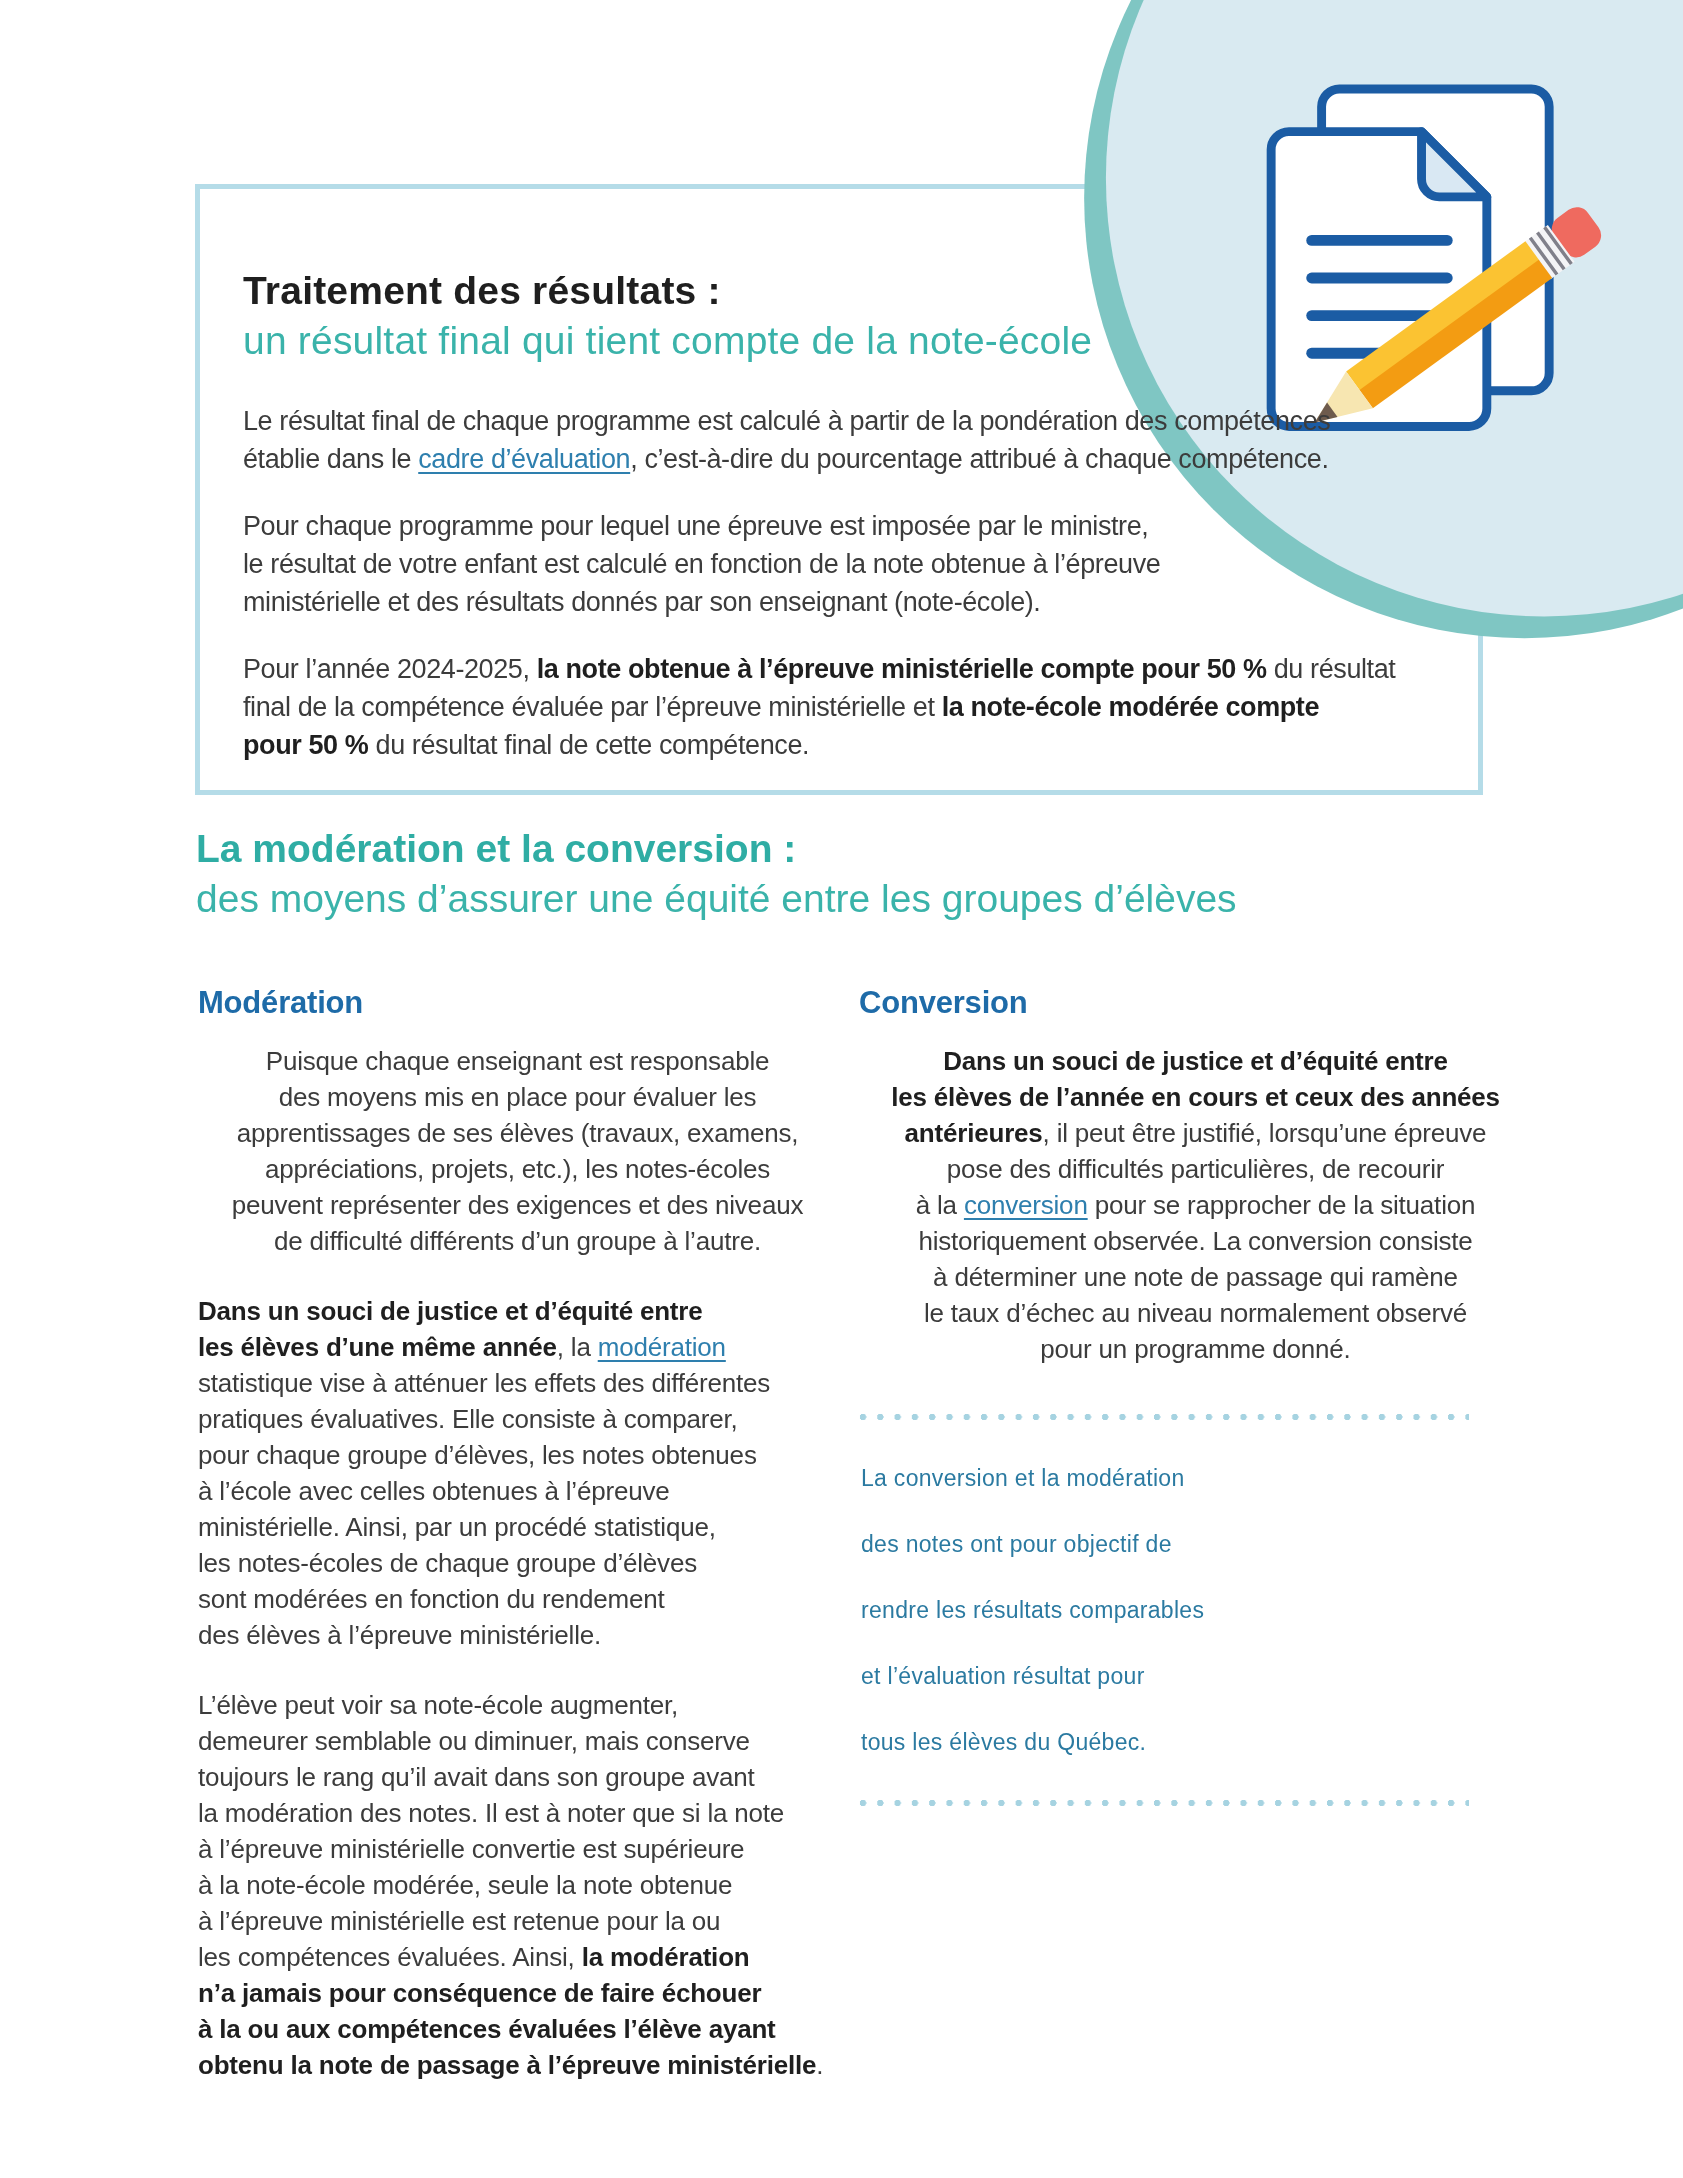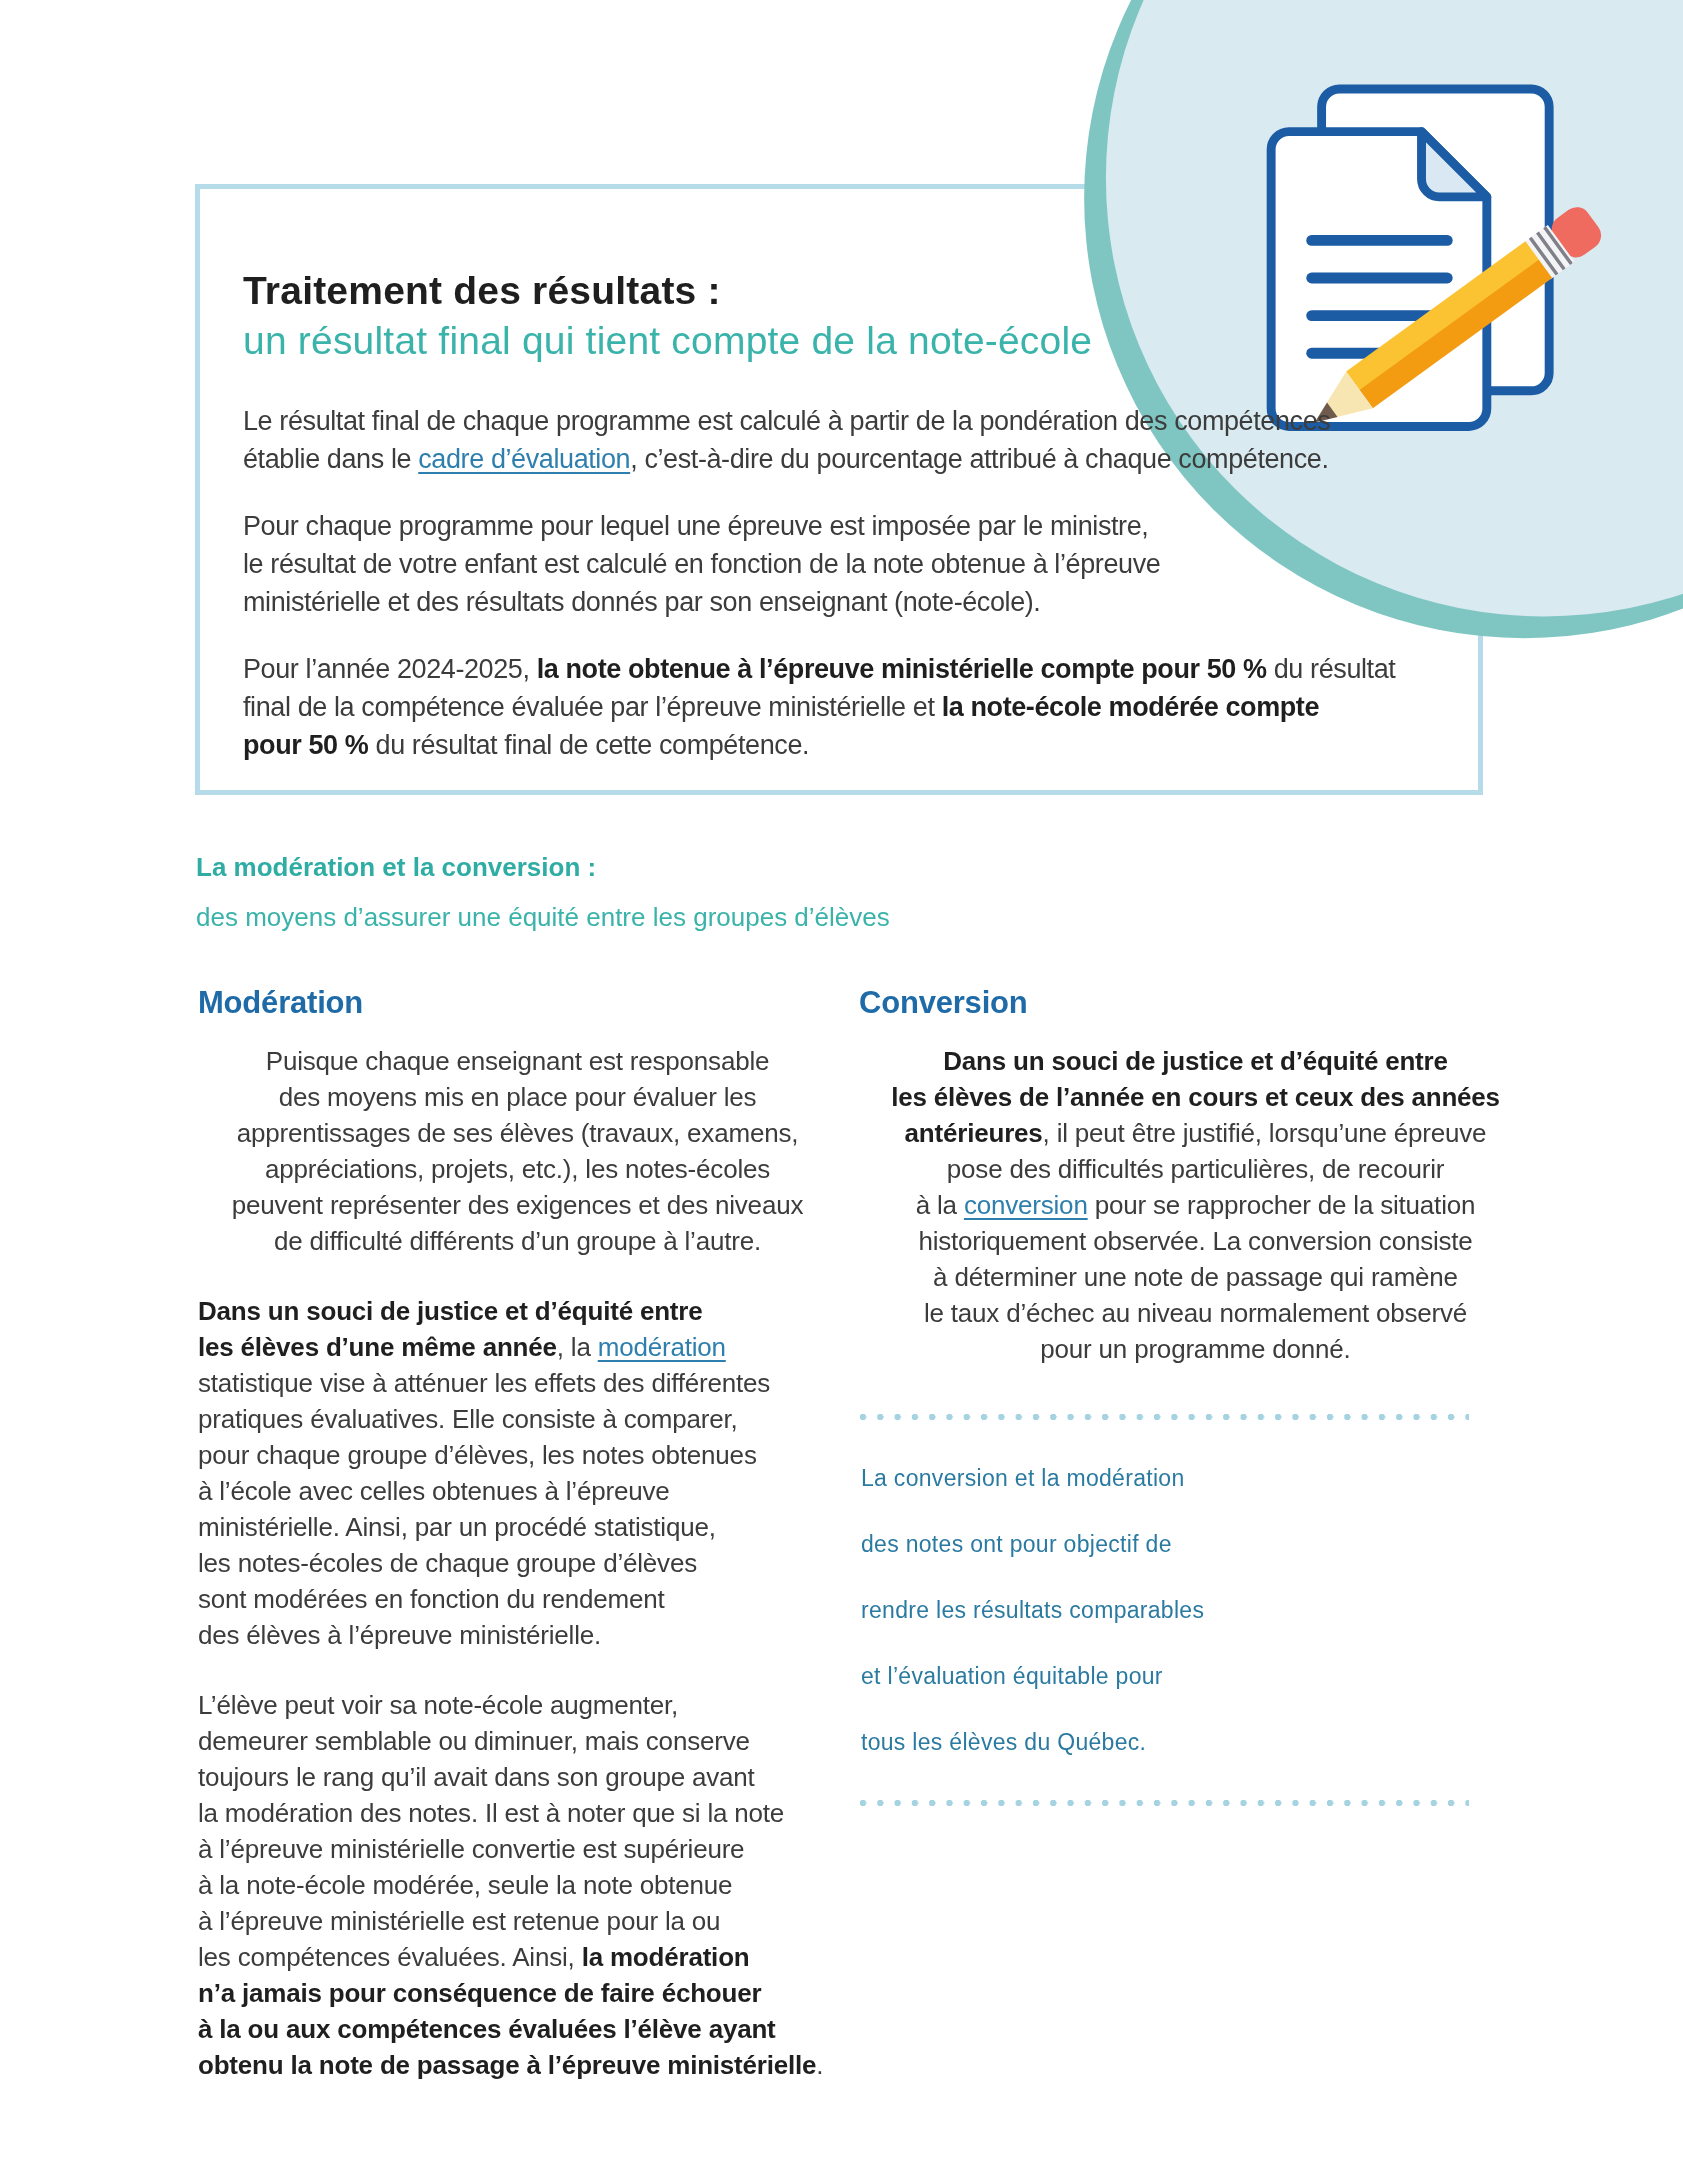--- a/index.html
+++ b/index.html
@@ -18,21 +18,21 @@
   .intro-content { position:absolute; left:243px; top:230px; width:1228px; z-index:3;margin-top:36px; }
   .intro-title { margin:0; font-size:39px; line-height:50px; color:#3ab3aa; font-weight:400; letter-spacing:0.2px; }
   .intro-title strong { font-weight:700; color:#2fada4; }
   .rich { white-space:nowrap; }
   .intro-content p.rich { margin:0; margin-top:29px; font-size:27px; line-height:38px; letter-spacing:-0.4px; color:#3c3c3c; }
   .intro-content p.rich:first-of-type { margin-top:36px; }
   .rich strong { font-weight:700; color:#1f1f1f; }
   a.link { color:#2e7fae; text-decoration:underline; text-underline-offset:4px; text-decoration-thickness:1.5px; cursor:pointer; }
 
   
-  .section-heading { position:absolute; left:196px; top:842px; margin:0; font-size:26px; line-height:50px; color:#3ab3aa; font-weight:400; z-index:1; }
+  .section-heading { position:absolute; left:196px; top:824px; margin:0; font-size:39px; line-height:50px; color:#3ab3aa; font-weight:400; z-index:1; }
   .section-heading strong { font-weight:700; color:#2fada4; }
 
   
   .col { position:absolute; top:985px; z-index:1; }
   .col-left  { left:198px; width:639px; }
   .col-right { left:859px; width:673px; }
   .col h3 { margin:0; font-size:31px; line-height:36px; color:#1e6ba8; font-weight:700; letter-spacing:-0.2px; }
   .col p.rich { margin:0; margin-top:34px; font-size:26px; line-height:36px; letter-spacing:-0.2px; color:#3c3c3c; }
   .col p.rich:first-of-type { margin-top:22px;text-align:center; }
 
@@ -99,18 +99,18 @@
     <p class="rich"><span>L’élève peut voir sa note-école augmenter,</span><br><span>demeurer semblable ou diminuer, mais conserve</span><br><span>toujours le rang qu’il avait dans son groupe avant</span><br><span>la modération des notes. Il est à noter que si la note</span><br><span>à l’épreuve ministérielle convertie est supérieure</span><br><span>à la note-école modérée, seule la note obtenue</span><br><span>à l’épreuve ministérielle est retenue pour la ou</span><br><span>les compétences évaluées. Ainsi, </span><strong>la modération</strong><br><strong>n’a jamais pour conséquence de faire échouer</strong><br><strong>à la ou aux compétences évaluées l’élève ayant</strong><br><strong>obtenu la note de passage à l’épreuve ministérielle</strong><span>.</span></p>
   </div>
 
   <div class="col col-right">
     <h3>Conversion</h3>
     <p class="rich"><strong>Dans un souci de justice et d’équité entre</strong><br><strong>les élèves de l’année en cours et ceux des années</strong><br><strong>antérieures</strong><span>, il peut être justifié, lorsqu’une épreuve</span><br><span>pose des difficultés particulières, de recourir</span><br><span>à la </span><a class="link" href="#">conversion</a><span> pour se rapprocher de la situation</span><br><span>historiquement observée. La conversion consiste</span><br><span>à déterminer une note de passage qui ramène</span><br><span>le taux d’échec au niveau normalement observé</span><br><span>pour un programme donné.</span></p>
   </div>
 
   <div class="quote-wrap">
     <div class="dotted"></div>
-    <p class="quote-text rich"><span>La conversion et la modération</span><br><span>des notes ont pour objectif de</span><br><span>rendre les résultats comparables</span><br><span>et l’évaluation équitable pour</span><br><span>tous les élèves du Québec.</span></p>
+    <p class="quote-text rich"><span>La conversion et la modération</span><br><span>des notes ont pour objectif de</span><br><span>rendre les résultats comparables</span><br><span>et l’évaluation résultat pour</span><br><span>tous les élèves du Québec.</span></p>
     <div class="dotted"></div>
   </div>
 
 </div>
 
 
 </body></html>

